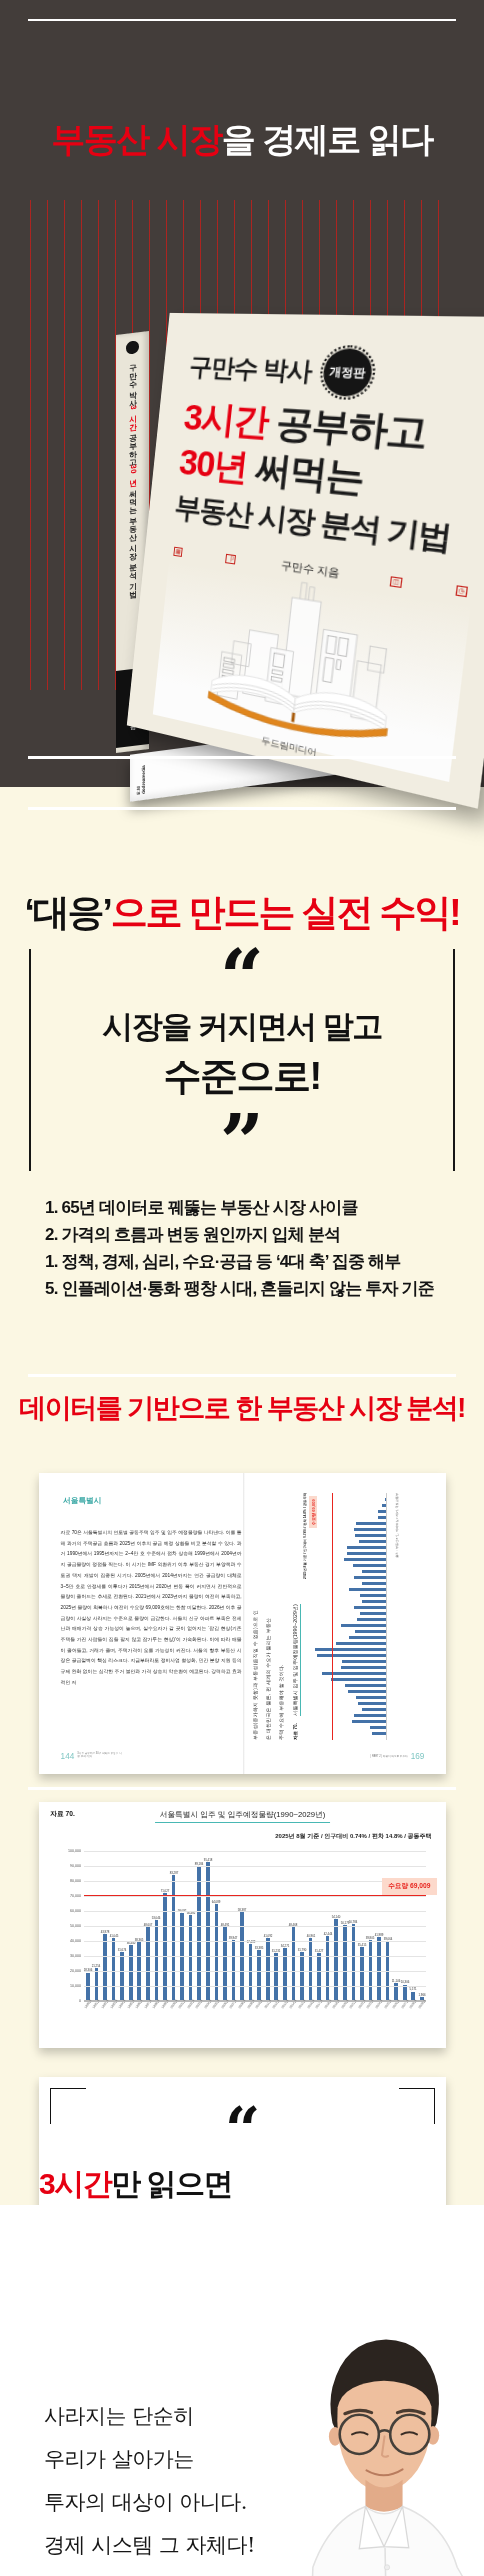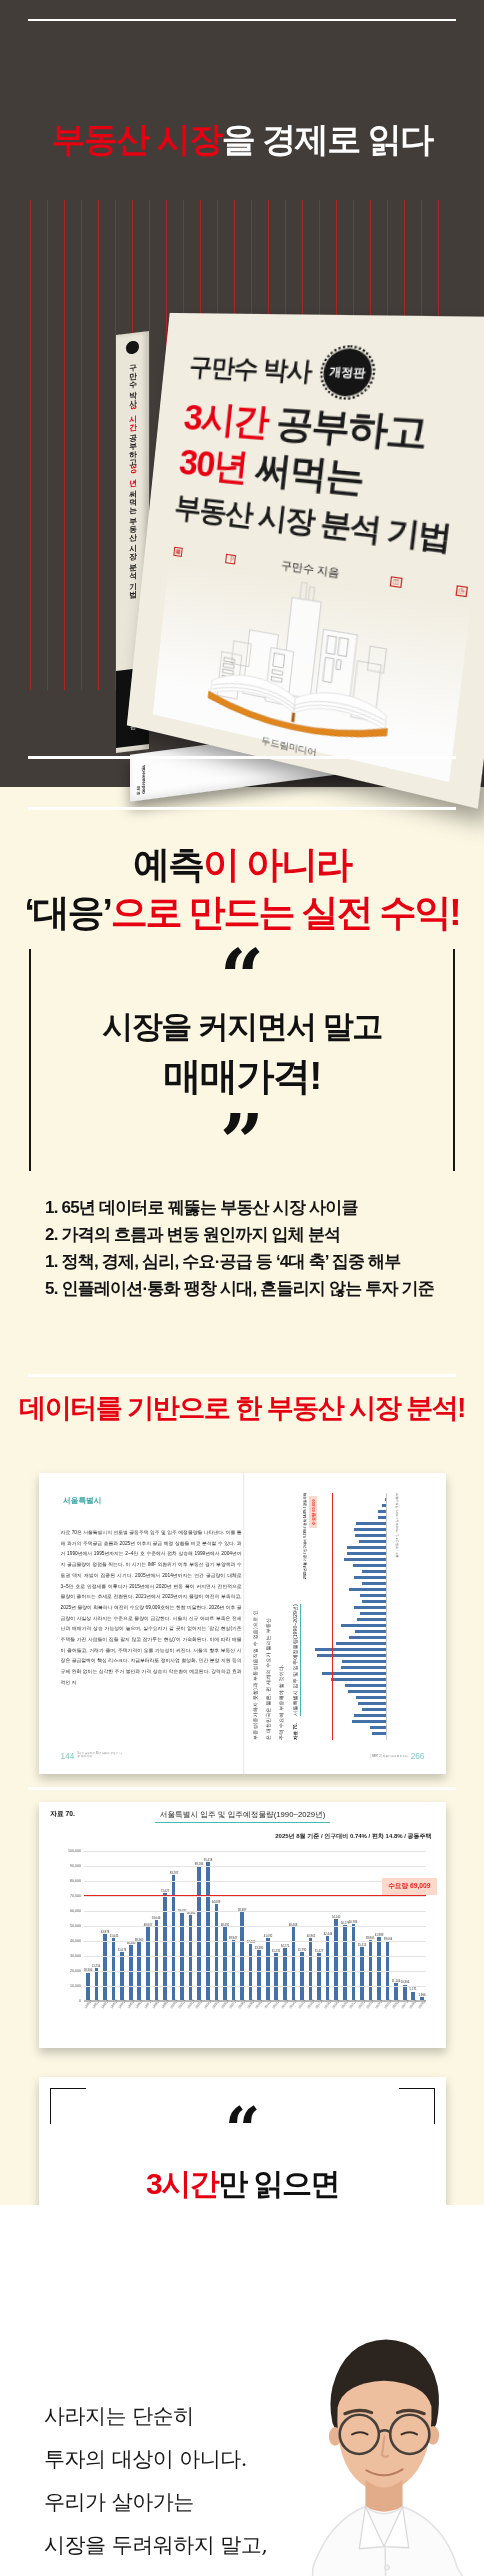--- a/index.html
+++ b/index.html
@@ -91,21 +91,21 @@
            font-size:3.1px;color:#555;white-space:nowrap;}
   .dline{position:absolute;left:0;width:100%;height:1.3px;background:#e8251f;}
   .dbadge{position:absolute;right:9.3px;top:76px;background:#fcd9cb;color:#e8251f;font-size:6.7px;font-weight:800;padding:4.1px 6.2px;}
   
   .quote2{top:2077px;height:260px;}
   .cb{position:absolute;width:36px;height:36px;}
   .cb-tl{left:11.3px;top:11.3px;border-left:1.5px solid #111;border-top:1.5px solid #111;}
   .cb-tr{right:11.3px;top:11.3px;border-right:1.5px solid #111;border-top:1.5px solid #111;}
   .cb-bl{left:11.3px;bottom:11.3px;border-left:1.5px solid #111;border-bottom:1.5px solid #111;}
   .cb-br{right:11.3px;bottom:11.3px;border-right:1.5px solid #111;border-bottom:1.5px solid #111;}
-  .q2line{position:absolute;width:100%;text-align:center;font-size:30px;font-weight:900;letter-spacing:-1.5px;color:#111;white-space:nowrap;}
+  .q2line{position:absolute;width:100%;text-align:left;font-size:30px;font-weight:900;letter-spacing:-1.5px;color:#111;white-space:nowrap;}
   .q2quote{position:absolute;width:100%;text-align:center;font-family:"DejaVu Serif","Liberation Serif",serif;font-weight:700;font-size:62px;color:#111;line-height:1;}
   
   .sec-white{position:absolute;left:0;top:2205px;width:484px;height:600px;background:#fff;}
   .author-lines{position:absolute;left:44px;top:2395px;font-family:"DejaVu Serif","Liberation Serif",serif;
                 font-size:21px;color:#161616;line-height:43px;letter-spacing:-0.5px;white-space:nowrap;}
   .photo{position:absolute;right:0;top:2325px;width:201px;height:481px;}
 </style>
 </head>
 <body>
 
@@ -185,28 +185,27 @@
               <use href="#cityBook"></use>
             </svg>
         </div>
         <div class="cover-pub">두드림미디어</div>
       </div>
     </div>
     <div class="hr-line" style="top:756px"></div>
   </div>
 
   <div class="hr-line" style="top:807px"></div>
-  <div class="intro-line" style="top:840px"><span>예측</span><span class="em">이 아니라</span></div>
   <div class="intro-line" style="top:888px"><span>‘대응’</span><span class="em">으로 만드는 실전 수익!</span></div>
 
   <div class="qline" style="left:29px"></div>
   <div class="qline" style="left:453px"></div>
   <div class="bigquote" style="top:939px">“</div>
   <div class="q1" style="top:1006px;font-size:31px;letter-spacing:-1.5px">시장을 커지면서 말고</div>
-  <div class="q1 em" style="top:1051px;font-size:38px;letter-spacing:-1.5px">매매가격!</div>
+  <div class="q1 em" style="top:1051px;font-size:38px;letter-spacing:-1.5px">수준으로!</div>
   <div class="bigquote" style="top:1104px">”</div>
 
   <div class="features" id="features-list">
       <div>1. 65년 데이터로 꿰뚫는 부동산 시장 사이클</div>
       <div>2. 가격의 흐름과 변동 원인까지 입체 분석</div>
       <div>1. 정책, 경제, 심리, 수요·공급 등 ‘4대 축’ 집중 해부</div>
       <div>5. 인플레이션·통화 팽창 시대, 흔들리지 않는 투자 기준</div>
     </div>
 
   <div class="hr-line" style="top:1374px"></div>
@@ -215,21 +214,21 @@
   <div class="card spread">
     <div class="sp-heading">서울특별시</div>
     <div class="sp-body">자료 70은 서울특별시의 연도별 공동주택 입주 및 입주 예정물량을 나타낸다. 이를 통해 과거의 주택공급 흐름과 2025년 이후의 공급 예정 상황을 비교 분석할 수 있다. 과거 1990년에서 1995년까지는 2~4만 호 수준에서 점차 상승해 1999년에서 2004년까지 공급물량이 정점을 찍는다. 이 시기는 IMF 외환위기 이후 부동산 경기 부양책과 수도권 택지 개발이 집중된 시기다. 2005년에서 2014년까지는 연간 공급량이 대체로 3~5만 호로 안정세를 이루다가 2015년에서 2020년 변동 폭이 커지면서 전반적으로 물량이 줄어드는 추세로 전환된다. 2021년에서 2023년까지 물량이 여전히 부족하고, 2025년 물량이 회복하나 여전히 수요량 69,009호에는 한참 미달한다. 2026년 이후 공급량이 사실상 사라지는 수준으로 물량이 급감한다. 서울의 신규 아파트 부족은 전세난과 매매가격 상승 가능성이 높으며, 실수요자가 갈 곳이 없어지는 ‘잠김 현상(기존 주택을 가진 사람들이 집을 팔지 않고 잠가두는 현상)’이 가속화된다. 이에 따라 매물이 줄어들고, 거래가 줄며, 주택가격이 오를 가능성이 커진다. 서울의 향후 부동산 시장은 공급절벽이 핵심 리스크다. 지금부터라도 정비사업 활성화, 민간 분양 지원 등의 규제 완화 없이는 심각한 주거 불안과 가격 상승의 악순환이 예고된다. 강력하고 효과적인 저</div>
     <div class="sp-gutter"></div>
     <div class="sp-footer-l">
       <span class="pn">144</span>
       <span class="ft">3시간 공부하고 30년 써먹는 부동산 시장 분석 기법</span>
     </div>
     <div class="sp-footer-r">
       <span class="ft">| PART 2 | 바람이 파도를 만든다</span>
-      <span class="pn">266</span>
+      <span class="pn">169</span>
     </div>
     <div class="rp-wrap">
       <div class="rp-inner">
         <div class="rp-lines" id="rp-lines">
             <div>부증성(증가하지 못함)과 부동성(움직일 수 없음)으로 인</div>
             <div>은 대한민국은 물론, 전 세계의 수요가 몰리는 부동산</div>
             <div>주택 수요에 부응해야 할 것이다.</div>
           </div>
         <div class="rp-titlerow">
           <span class="rp-fig">자료 70.</span>
@@ -488,22 +487,23 @@
     <span class="cb cb-br"></span>
     <div class="q2quote" style="top:21.6px">“</div>
     <div class="q2line" style="top:87px"><span class="em">3시간</span><span>만 읽으면</span></div>
     <div class="q2line" style="top:130px">부동산 시장 흐름이 보인다!</div>
     <div class="q2quote" style="top:195px">”</div>
   </div>
 
   <div class="sec-white"></div>
   <div class="author-lines" id="author-lines">
       <div>사라지는 단순히</div>
+      <div>우리가 살아가는</div>
       <div>투자의 대상이 아니다.</div>
-      <div>우리가 살아가는</div>
+      <div>경제 시스템 그 자체다!</div>
       <div>시장을 두려워하지 말고,</div>
     </div>
   <div class="photo">
     <svg viewBox="0 0 390 933" width="201" height="481">
       <path d="M96 120 Q120 30 200 28 Q280 30 300 118 Q306 150 298 190 L288 214 Q286 150 262 128 Q206 96 150 122 Q114 142 106 212 L96 190 Q88 152 96 120 Z" fill="#2b241f"></path>
       <path d="M106 160 Q100 268 152 308 Q196 340 238 306 Q292 262 288 158 Q276 112 196 108 Q116 112 106 160 Z" fill="#eebf9e"></path>
       <ellipse cx="101" cy="216" rx="12" ry="18" fill="#e7b291"></ellipse>
       <ellipse cx="291" cy="214" rx="12" ry="18" fill="#e7b291"></ellipse>
       <circle cx="148" cy="212" r="38" fill="none" stroke="#45403a" stroke-width="5"></circle>
       <circle cx="246" cy="212" r="38" fill="none" stroke="#45403a" stroke-width="5"></circle>

